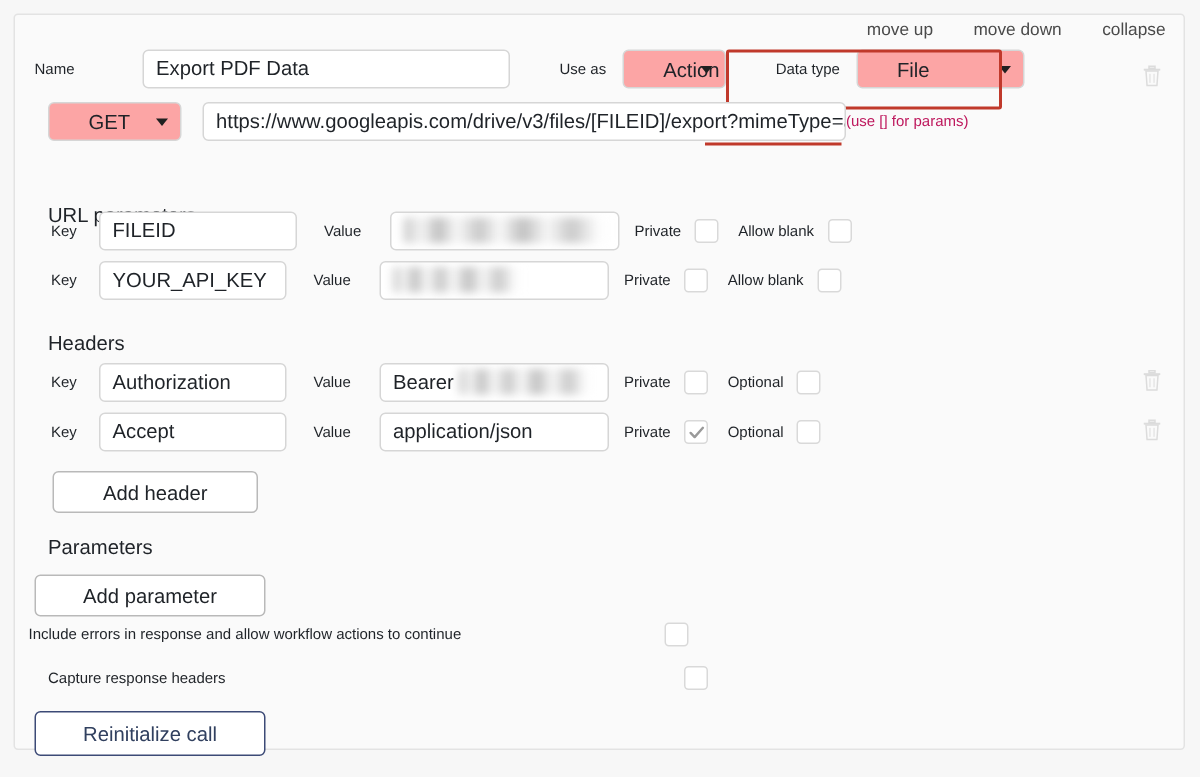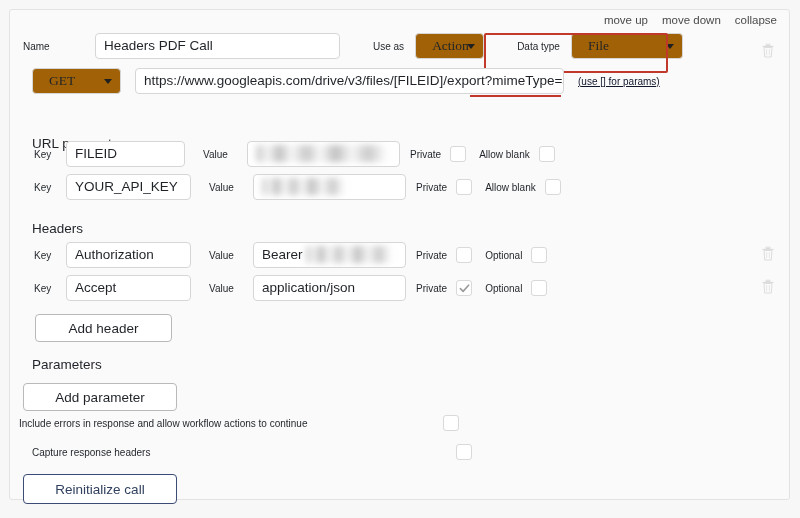--- a/index.html
+++ b/index.html
@@ -31,21 +31,21 @@
   
   .meta-links {
     position: absolute;
     right: 12px;
     top: 4px;
     display: flex;
     gap: 14px;
     font-size: 11.5px;
     color: #4a4a4a;
   }
-  .meta-links span { cursor: pointer; white-space: nowrap; }
+  .meta-links span { cursor: pointer; white-space: nowrap; margin-left: 13px; }
 
   
   .row {
     position: absolute;
     display: flex;
     align-items: center;
   }
   .lbl {
     font-size: 10px;
     color: #1f2328;
@@ -62,31 +62,30 @@
     padding: 0 8px;
     font-size: 13.5px;
     color: #1f2328;
     font-family: "Liberation Sans", sans-serif;
     overflow: hidden;
     white-space: nowrap;
   }
 
   .select {
     box-sizing: border-box;
-    background: #a16207;
+    background: #fca5a5;
     border: 1px solid #d6d6d6;
     border-radius: 4px;
     height: 26px;
     display: flex;
     align-items: center;
-    padding: 0 16px;
+    padding: 0 26px;
     font-size: 13.5px;
     cursor: pointer;
     position: relative;
-    font-family: Liberation Serif, serif;
   }
   .select .caret {
     position: absolute;
     right: 8px;
     width: 0; height: 0;
     border-left: 4.5px solid transparent;
     border-right: 4.5px solid transparent;
     border-top: 5px solid #202020;
   }
 
@@ -194,21 +193,21 @@
 <div class="panel">
 
   <div class="meta-links">
     <span>move up</span>
     <span>move down</span>
     <span>collapse</span>
   </div>
 
   <div class="row" style="left:13px; top:23px;">
     <span class="lbl" style="width:72px;">Name</span>
-    <div class="field" style="width:245px;">Headers PDF Call</div>
+    <div class="field" style="width:245px;">Export PDF Data</div>
     <span class="lbl" style="margin-left:33px;">Use as</span>
     <div class="select" style="width:69px; margin-left:11px;">
       <span>Action</span>
       <span class="caret"></span>
     </div>
     <span class="lbl" style="margin-left:33px;">Data type</span>
     <div class="select" style="width:112px; margin-left:11px;">
       <span>File</span>
       <span class="caret"></span>
     </div>
@@ -225,30 +224,30 @@
   </div>
 
   <div class="hl-box" style="left:474px; top:23px; width:180px; height:36px;"></div>
 
   <div class="row" style="left:22px; top:58px;">
     <div class="select" style="width:89px;">
       <span>GET</span>
       <span class="caret"></span>
     </div>
     <div class="field" style="width:429px; margin-left:14px;">https://www.googleapis.com/drive/v3/files/[FILEID]/export?mimeType=applic</div>
-    <span class="lbl" style="margin-left:14px; color:#0f172a;text-decoration:underline;">(use [] for params)</span>
+    <span class="lbl" style="color:#be185d;">(use [] for params)</span>
   </div>
 
   <div class="hl-underline" style="left:460px; top:85px; width:91px;"></div>
 
   <div class="section-title" style="left:22px; top:110px;margin-top:16px;">URL parameters</div>
 
   <div class="row" style="left:24px; top:131px;">
     <span class="lbl" style="width:32px;">Key</span>
-    <div class="field" style="width:119px;">FILEID</div>
+    <div class="field" style="width:132px;">FILEID</div>
     <span class="lbl" style="margin-left:18px; width:44px;">Value</span>
     <div class="field redacted" style="width:153px;">
       <span class="blurtext"></span>
     </div>
     <span class="lbl" style="margin-left:10px;">Private</span>
     <span class="checkbox" style="margin-left:9px;"></span>
     <span class="lbl" style="margin-left:13px;">Allow blank</span>
     <span class="checkbox" style="margin-left:9px;"></span>
   </div>
 

